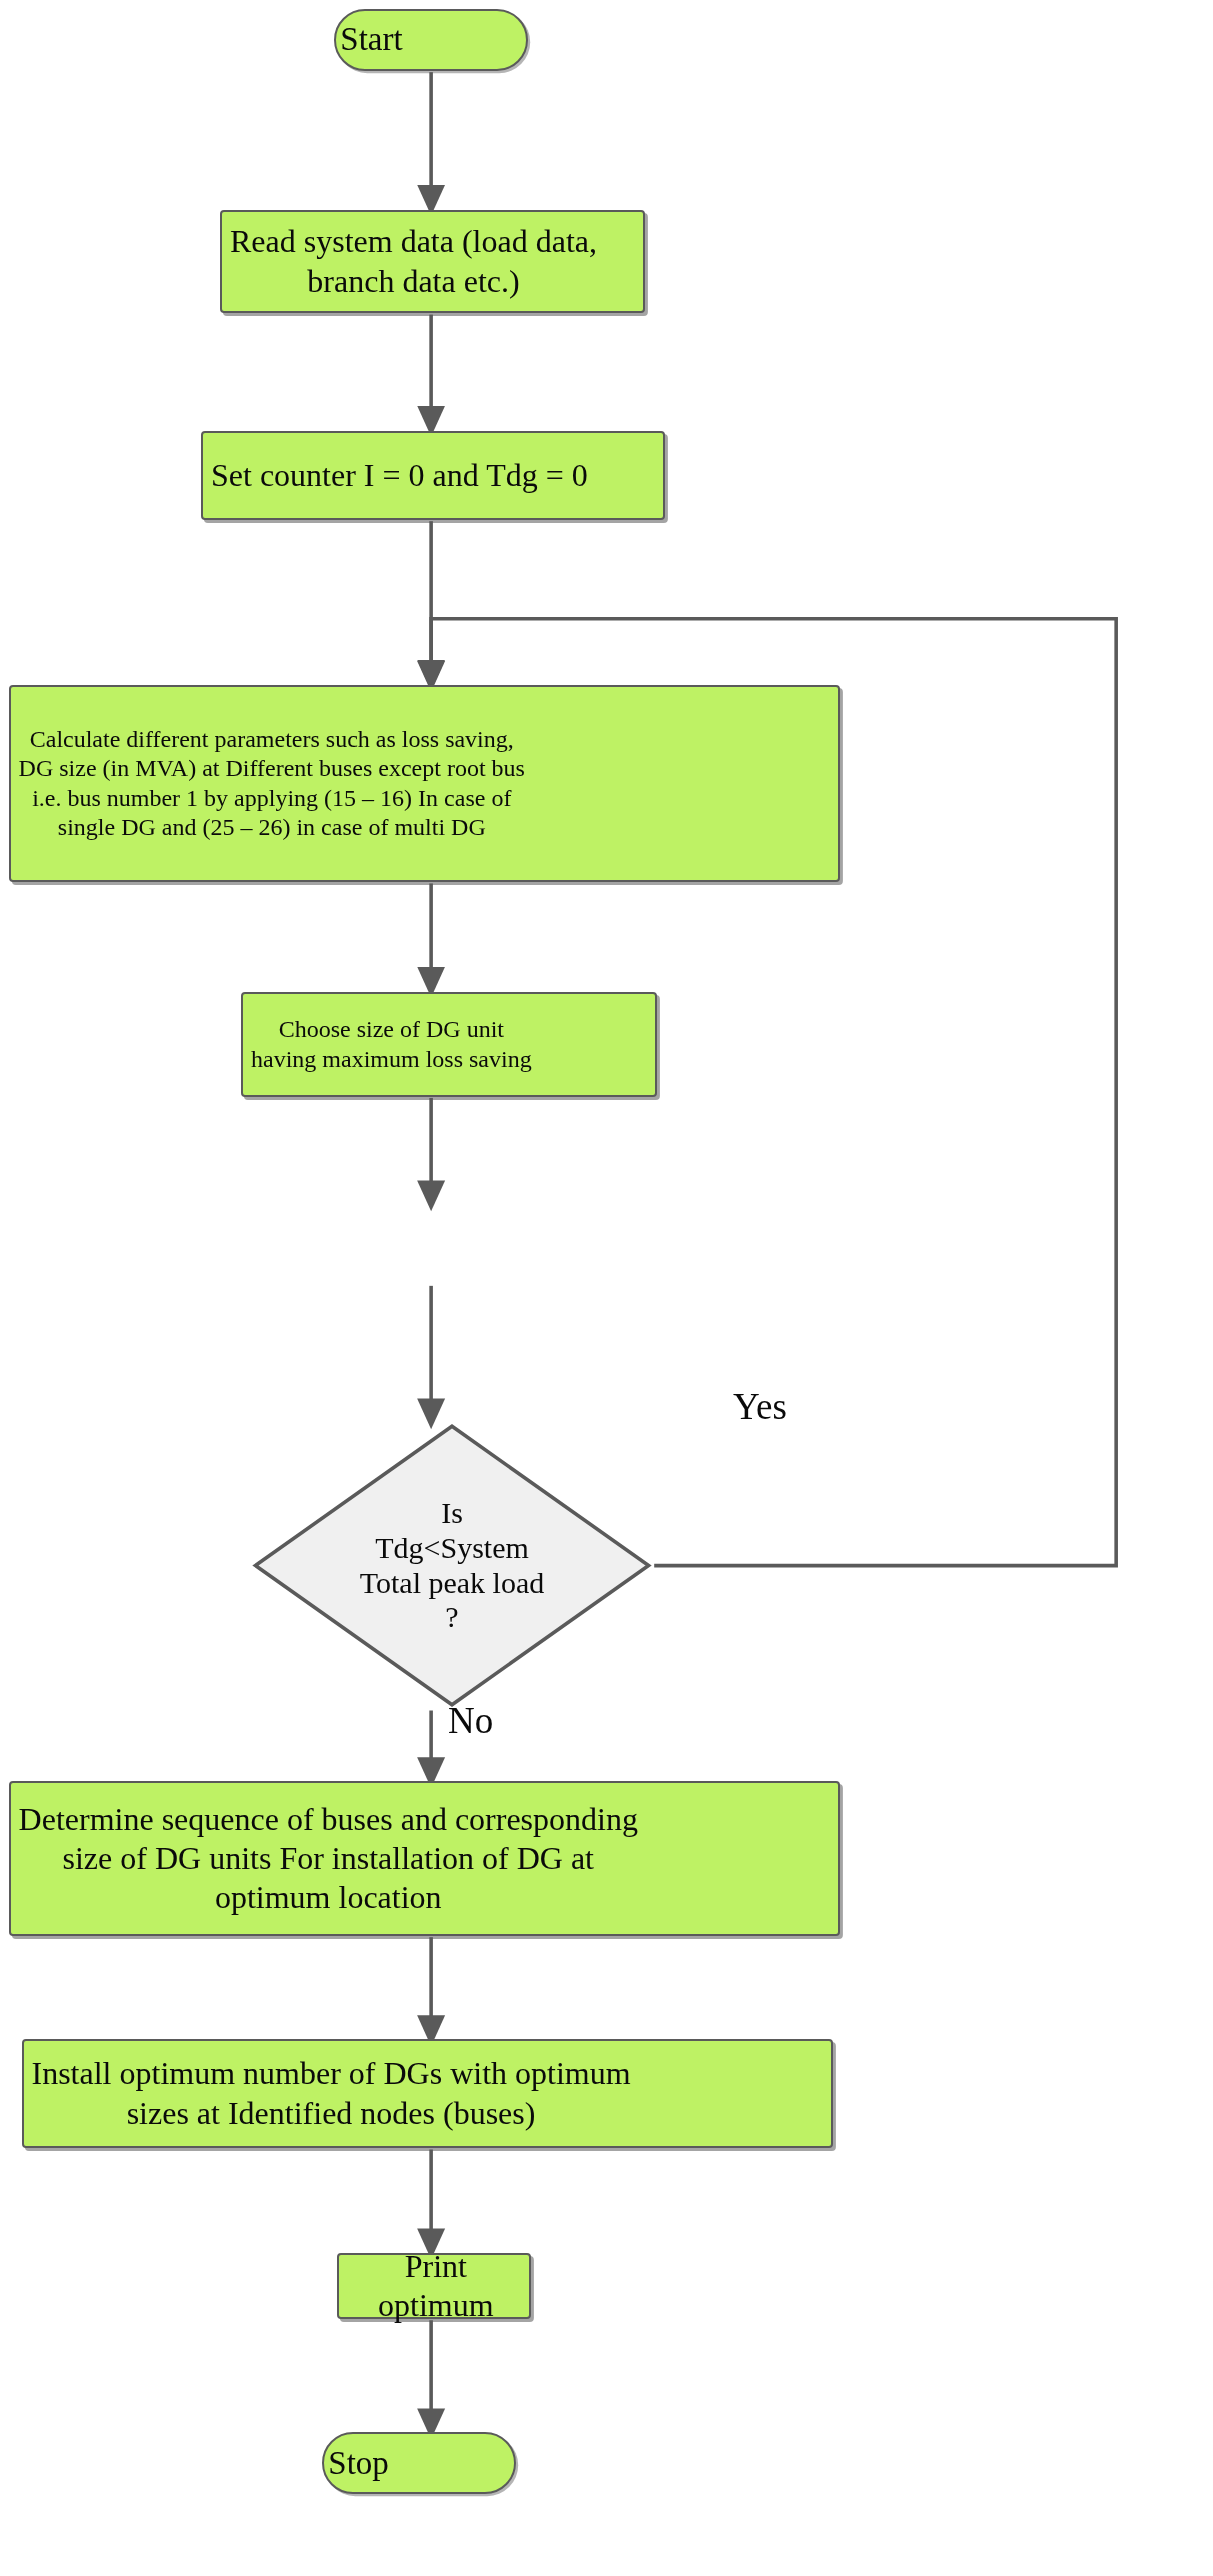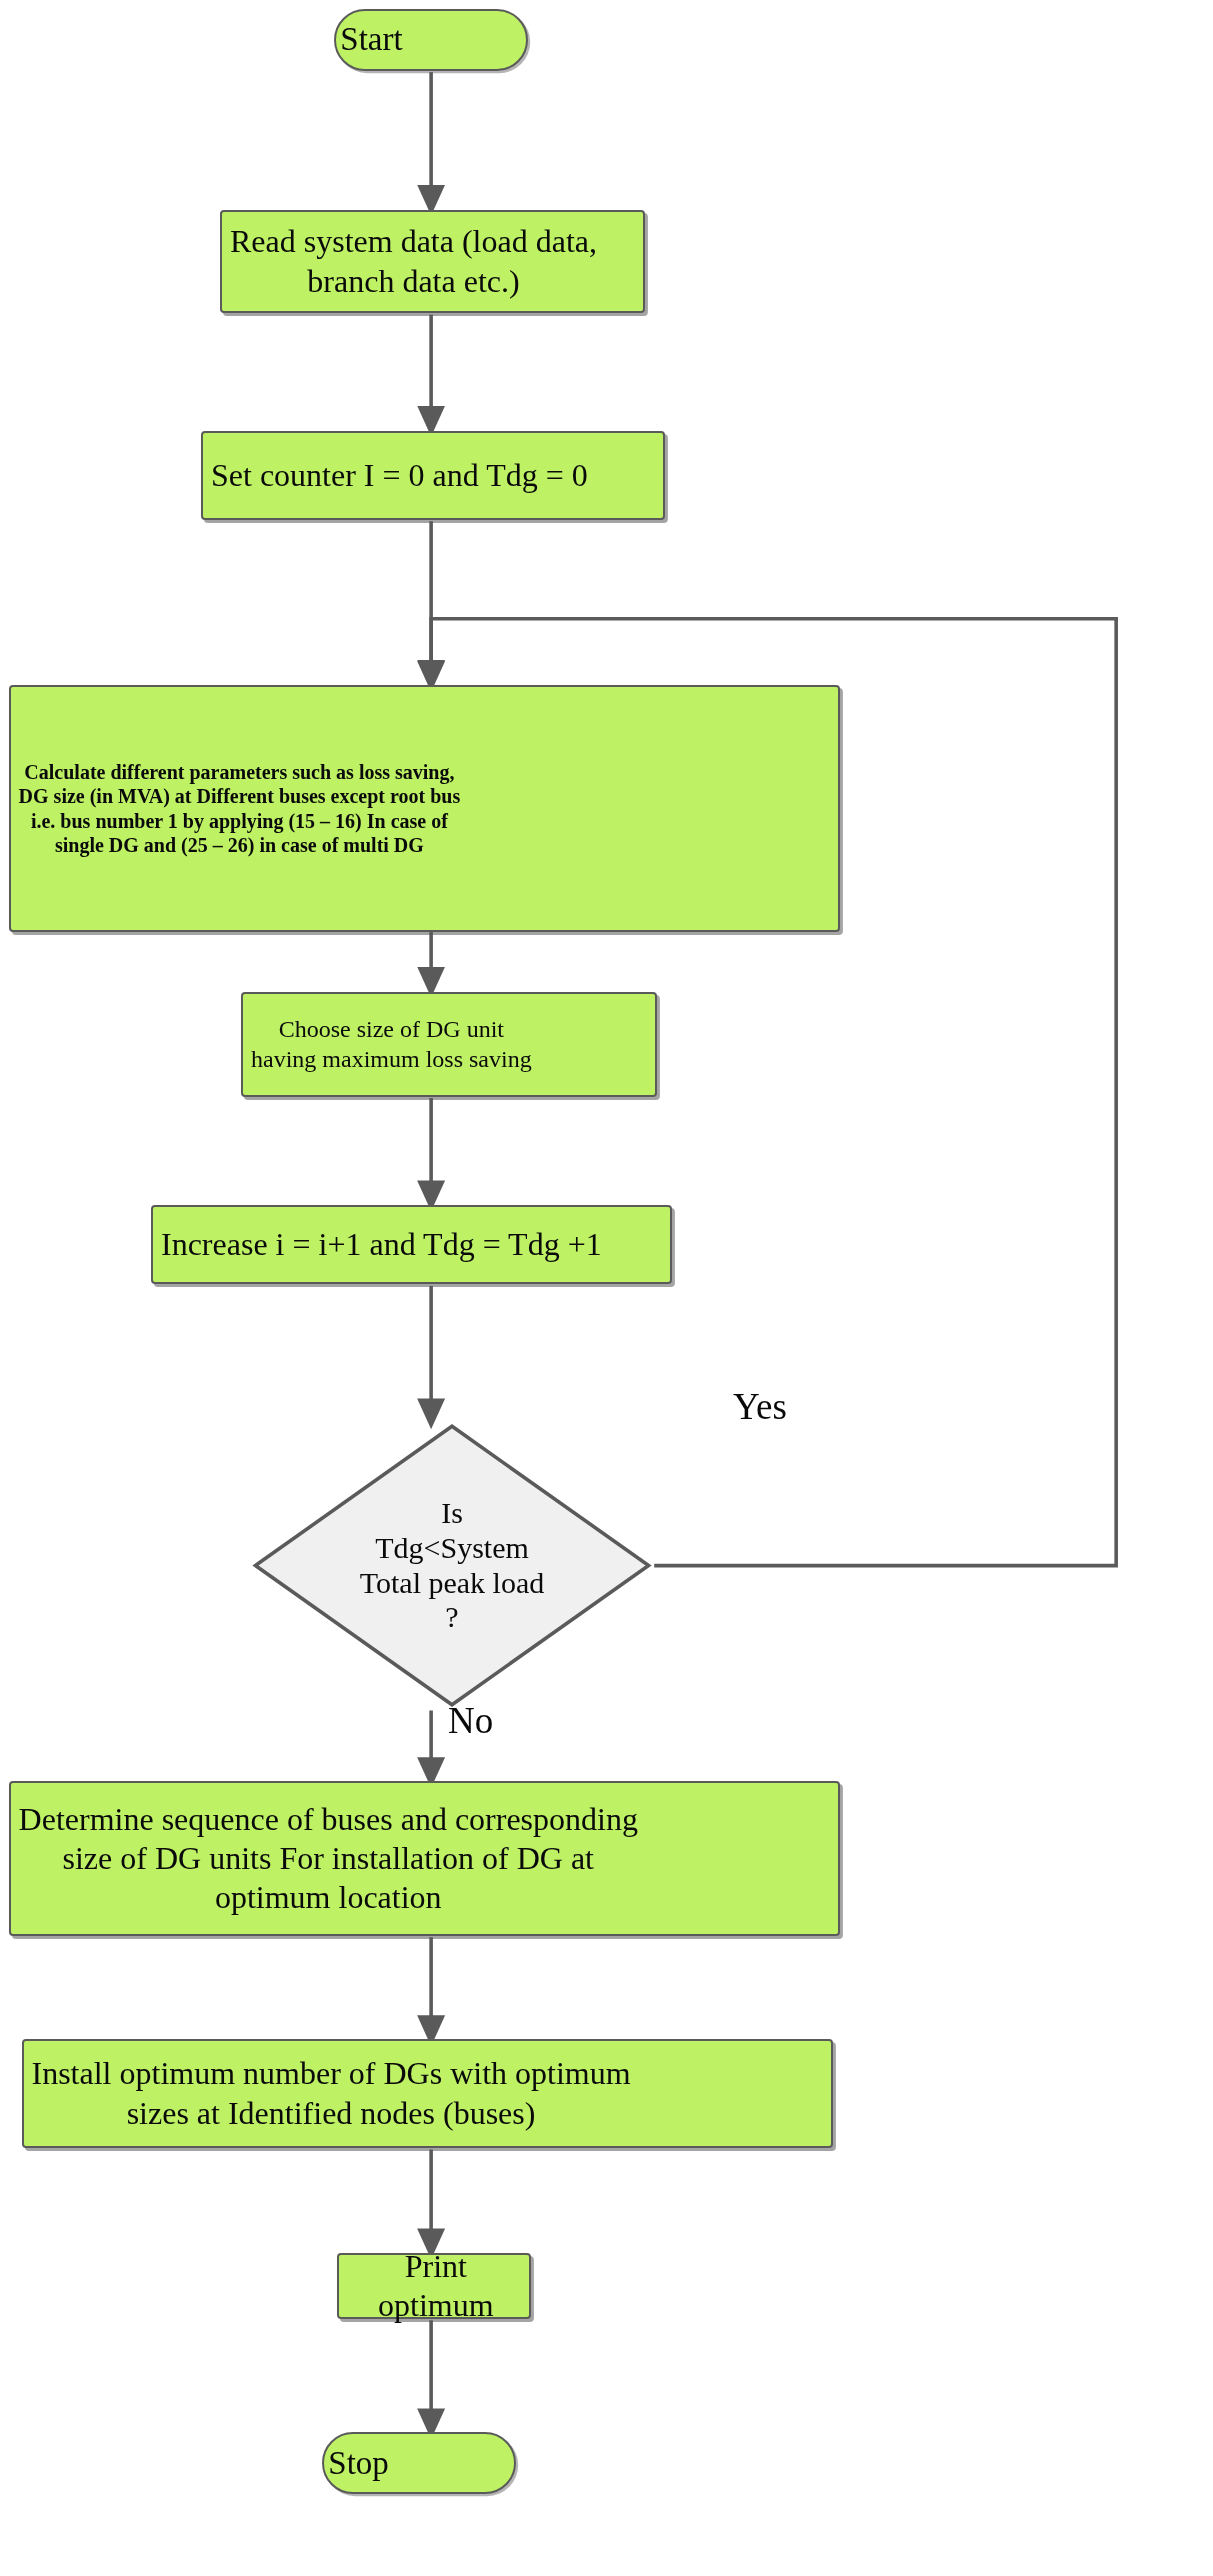--- a/index.html
+++ b/index.html
@@ -114,35 +114,32 @@
 
   <div class="node process" style="left:220px; top:210px; width:425px; height:103px; font-size:32px;">
     <span>Read system data (load data,
 branch data etc.)</span>
   </div>
 
   <div class="node process" style="left:201px; top:431px; width:464px; height:89px; font-size:32px;">
     <span>Set counter I = 0 and Tdg = 0</span>
   </div>
 
-  <div class="node process" style="left:8.6px; top:685px; width:831px; height:247px; font-size:20px;font-weight:bold;">
+  <div class="node process" style="left:8.6px; top:685px; width:831px; height:197px; font-size:24px;">
     <span>Calculate different parameters such as loss saving,
 DG size (in MVA) at Different buses except root bus
 i.e. bus number 1 by applying (15 – 16) In case of
 single DG and (25 – 26) in case of multi DG</span>
   </div>
 
   <div class="node process" style="left:241px; top:992px; width:416px; height:105px; font-size:24px;">
     <span>Choose size of DG unit
 having maximum loss saving</span>
   </div>
 
-  <div class="node process" style="left:151px; top:1205px; width:521px; height:79px; font-size:32px;">
-    <span>Increase i = i+1 and Tdg = Tdg +1</span>
-  </div>
 
   <div class="decision-wrap" style="left:251px; top:1422px; width:402px; height:287px;">
     <svg width="402" height="287" viewBox="0 0 560 400">
       <polygon points="280,6 554,200 280,394 6,200" fill="#f0f0f0" stroke="#5a5a5a" stroke-width="5"></polygon>
     </svg>
     <div class="decision-text" style="font-size:30px;">
       <span>Is
 Tdg&lt;System
 Total peak load
 ?</span>

